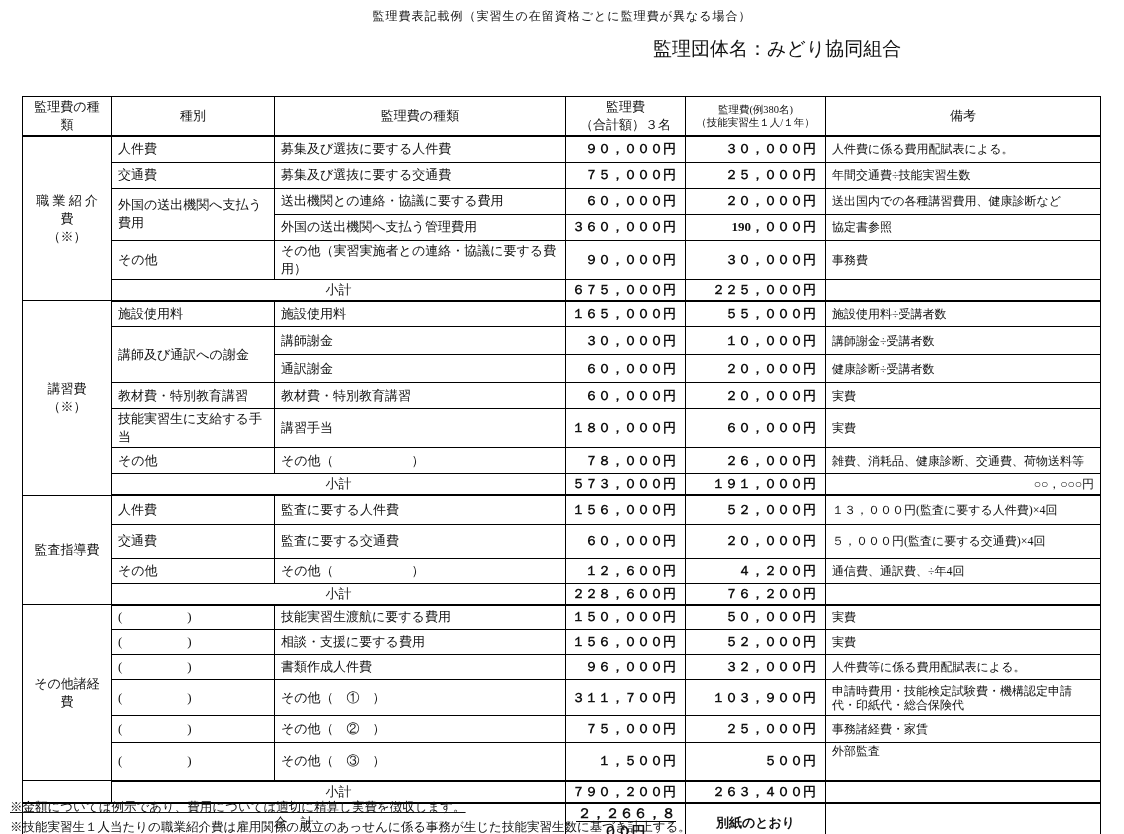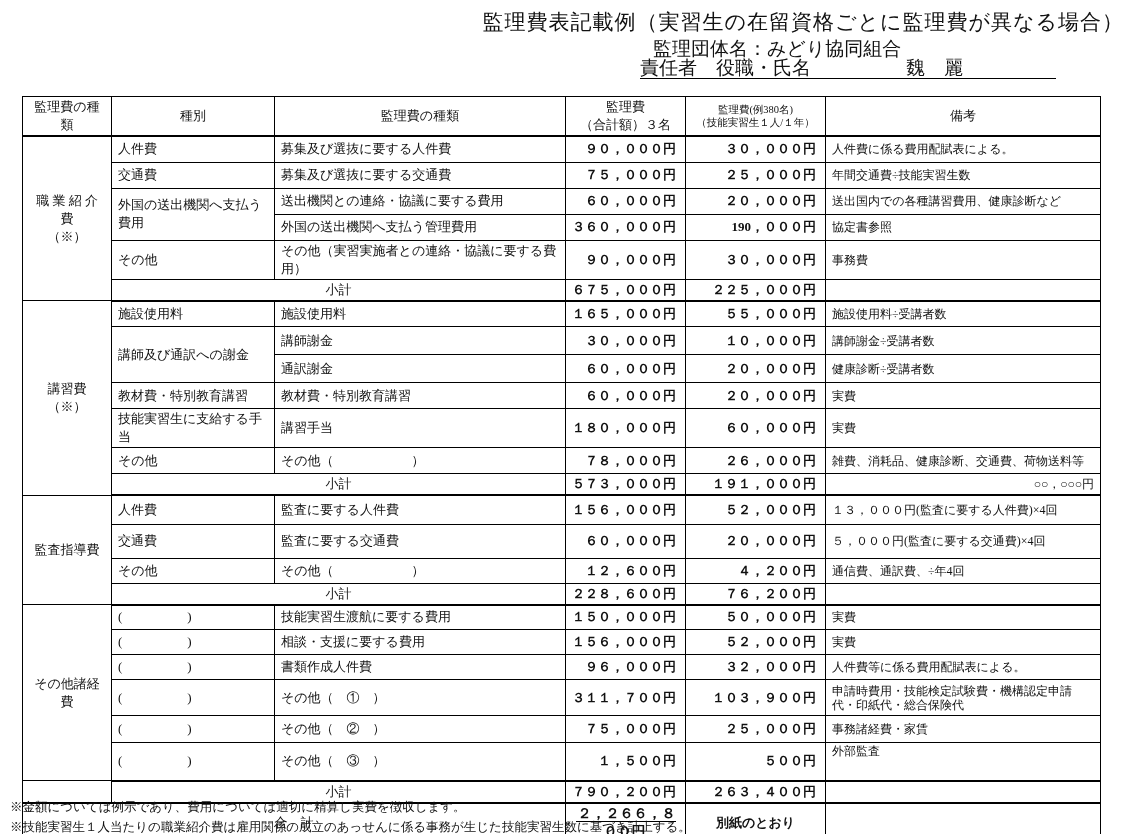--- a/index.html
+++ b/index.html
@@ -1,50 +1,49 @@
 <!DOCTYPE html>
 <html><head>
 <meta charset="utf-8">
 <style>
   html,body{margin:0;padding:0;background:#fff;}
   .page{position:relative;width:1124px;height:834px;background:#fff;overflow:hidden;
         font-family:"Liberation Serif","DejaVu Serif",serif;color:#111;}
-  .title{position:absolute;top:8px;left:0;width:100%;text-align:right;
-         font-size:21px;letter-spacing:1px;}
+  .title{position:absolute;top:8px;left:0;width:100%;text-align:center;
+         font-size:12px;letter-spacing:1px;}
   .org{position:absolute;top:39px;left:640px;width:416px;font-size:19px;line-height:19px;}
   .org .l1{padding-left:13px;}
   .org .l3{border-bottom:1px solid #000;padding-bottom:1px;}
   .t{position:absolute;top:96px;left:22px;border-collapse:collapse;table-layout:fixed;
      width:1078px;font-size:13px;}
   .t td{border:1px solid #000;padding:1px 6px;vertical-align:middle;overflow:hidden;}
   .c{text-align:center;}
   .m{text-align:right;padding-right:9px !important;font-weight:bold;}
   .rm{font-size:12px;line-height:14px;}
   .r{text-align:right;}
   .small{font-size:10.5px;line-height:13px;}
   .hdr td{border-bottom-width:2px;}
   .sb td{border-bottom-width:2px;}
   .seclab div{line-height:18px;}
   .b{font-weight:bold;}
   .gt{font-size:14px;}
   .u{border-bottom:1.5px solid #000;padding:0 2px 0 2px;}
   .fn{position:absolute;left:10px;font-size:12.5px;}
-  .fn1{top:799px;}
+  .fn1{top:799px;text-decoration:underline;}
   .fn2{top:819px;}
 </style>
 </head>
 <body>
 
 <div class="page">
 
   <div class="title">監理費表記載例（実習生の在留資格ごとに監理費が異なる場合）</div>
 
   <div class="org">
     <div class="l1">監理団体名：みどり協同組合</div>
-    <div class="l3">責任者　役職・氏名　　　　　魏　麗</div>
   </div>
 
   <table class="t">
     <colgroup>
       <col style="width:89px">
         <col style="width:163px">
         <col style="width:291px">
       <col style="width:120px">
         <col style="width:140px">
         <col style="width:275px">

